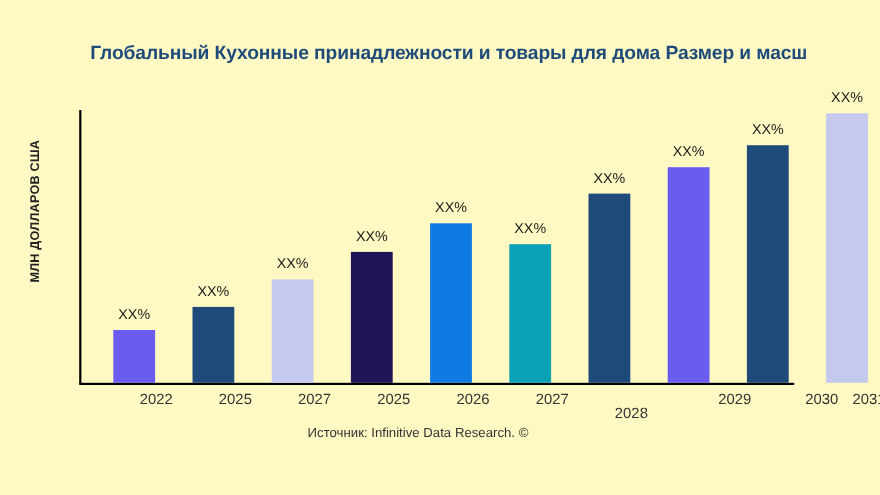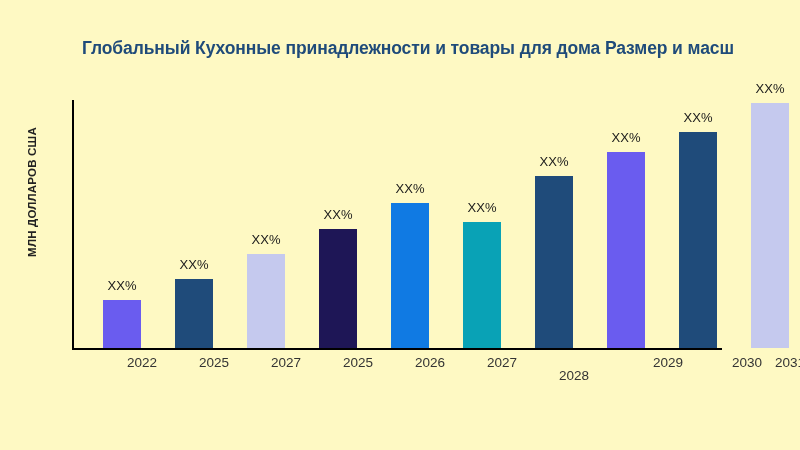--- a/index.html
+++ b/index.html
@@ -166,14 +166,15 @@
       <div class="bar-value" style="left: 591px; top: 130px;">XX%</div>
       <div class="tick-label" style="left: 613px;">2029</div>
       <div class="bar" style="left: 679px; height: 216px; background: rgb(31, 75, 122);"></div>
       <div class="bar-value" style="left: 663px; top: 110px;">XX%</div>
       <div class="tick-label" style="left: 692px;">2030</div>
       <div class="bar" style="left: 751px; height: 245px; background: rgb(197, 201, 238);"></div>
       <div class="bar-value" style="left: 735px; top: 81px;">XX%</div>
       <div class="tick-label" style="left: 735px;">2031</div>
     </div>
 
+  <div id="source-note">Источник: Infinitive Data Research. ©</div>
 
 </div>
 
 </body></html>

